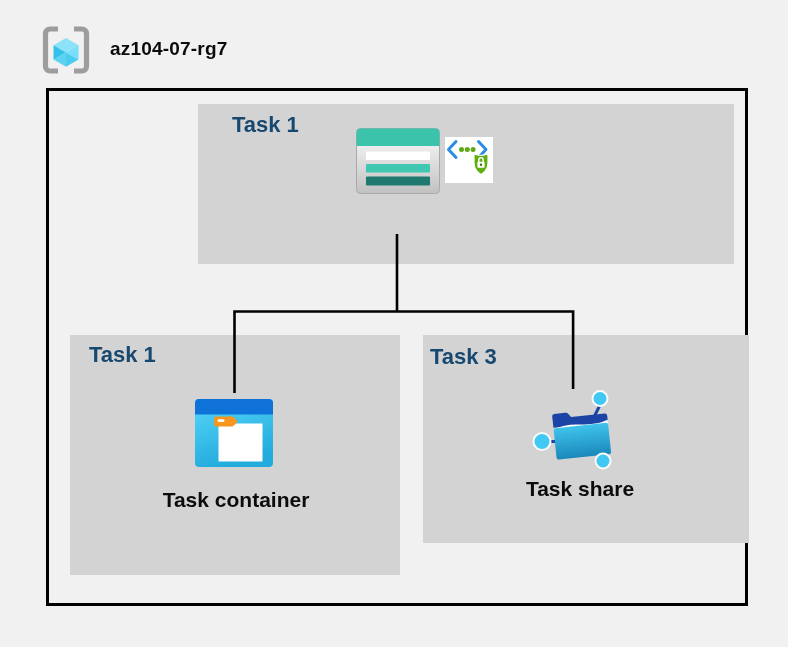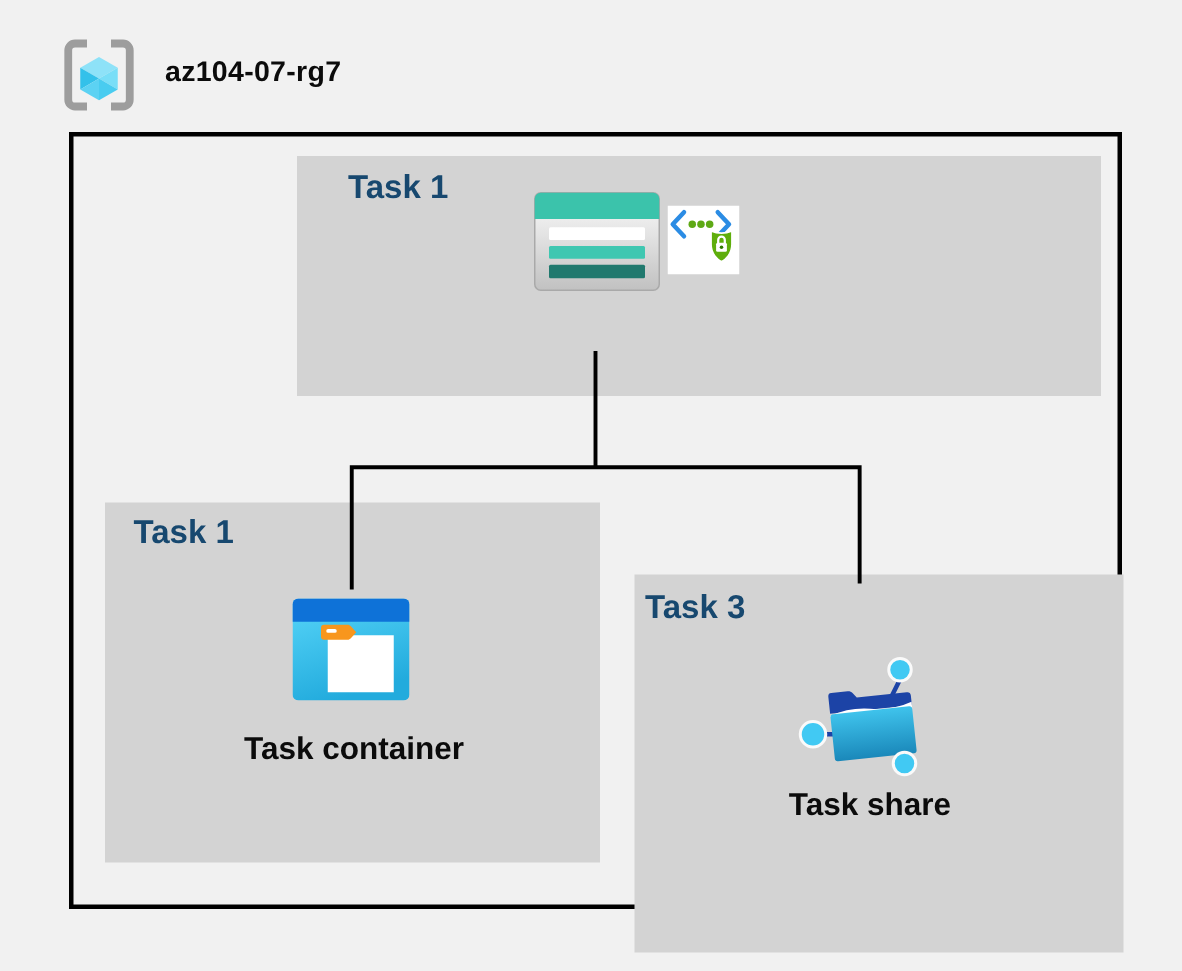--- a/index.html
+++ b/index.html
@@ -11,21 +11,21 @@
   .rg-icon{position:absolute;left:37px;top:21px;}
   .rg-title{position:absolute;left:110px;top:38px;font-size:19px;font-weight:700;color:#0b0b0b;letter-spacing:.2px;}
 
   
   .boundary{position:absolute;left:46px;top:88px;width:702px;height:518px;border:3px solid #000;box-sizing:border-box;background:transparent;}
 
   
   .task-box{position:absolute;background:#d3d3d3;padding-left:26px;}
   .task1{left:198px;top:104px;width:510px;height:160px;}
   .task5{left:70px;top:335px;width:304px;height:240px;}
-  .task3{left:423px;top:335px;width:300px;height:252px;margin-top:48px;}
+  .task3{left:423px;top:335px;width:300px;height:208px;}
 
   .task-label{position:absolute;font-size:22px;font-weight:700;color:#17486f;}
   .task1 .task-label{left:34px;top:8px;}
   .task5 .task-label{left:19px;top:7px;}
   .task3 .task-label{left:7px;top:9px;}
 
   .node-label{position:absolute;font-size:21px;font-weight:700;color:#0b0b0b;text-align:center;white-space:nowrap;}
   .storage-label{left:44px;top:97px;width:300px;}
   .blob-label{left:46px;top:153px;width:240px;}
   .fileshare-label{left:57px;top:142px;width:200px;}

